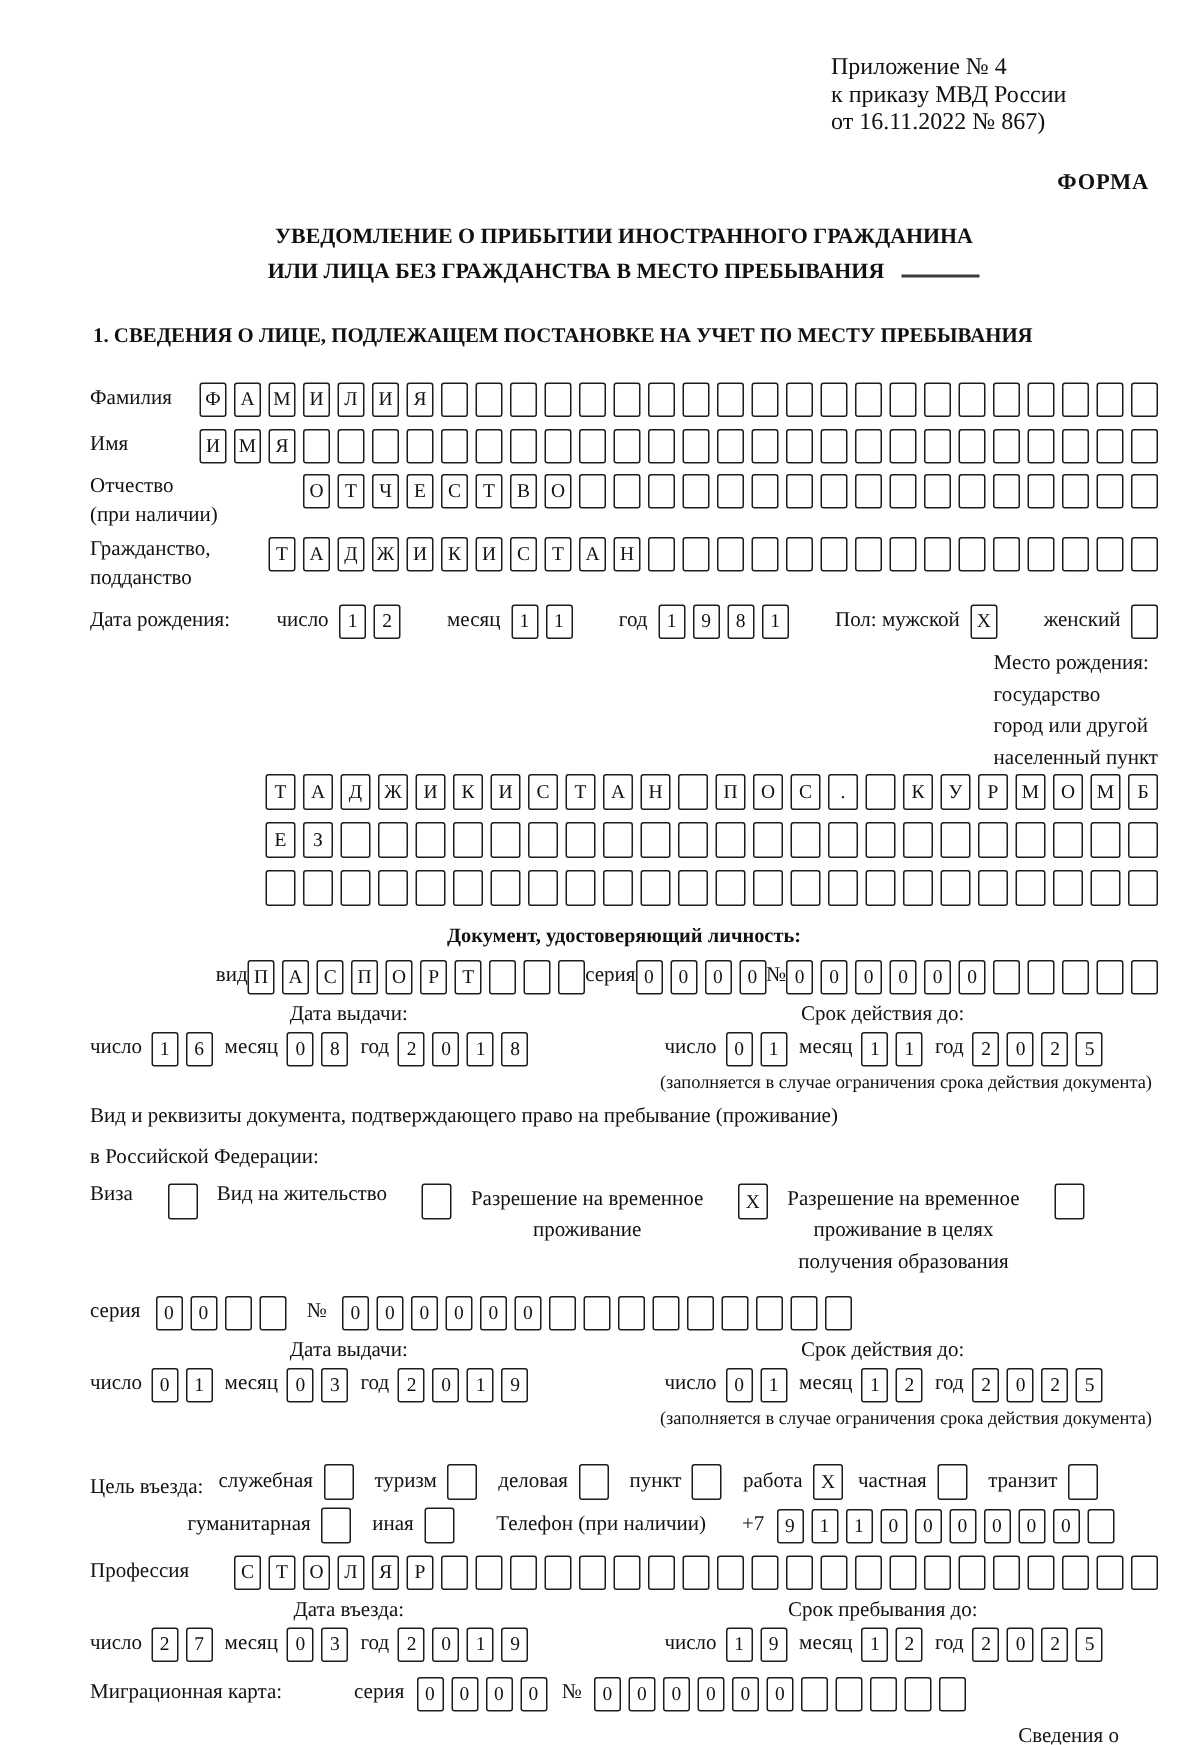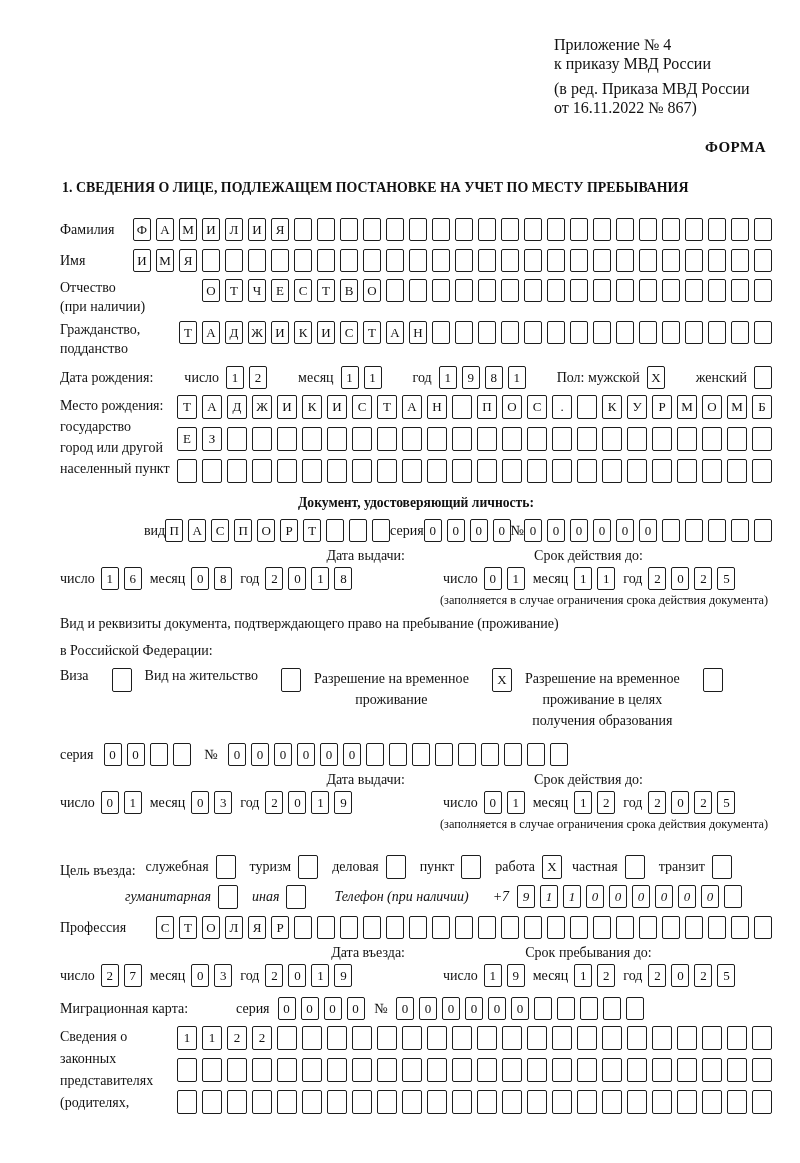--- a/index.html
+++ b/index.html
@@ -32,62 +32,65 @@
   }
   .cells.w20 .cell { width:20px; height:24px; }
   .push { margin-left:auto; }
   .dgroup { display:flex; align-items:center; gap:7px; }
 
   .two-line { line-height:19px; }
   .row-top { align-items:flex-start; }
   .row-top .cells { margin-top:1px; }
 
   
-  .block { display:flex; align-items:flex-start; margin-bottom:4px; }
+  .block { display:flex; align-items:flex-end; margin-bottom:4px;flex-direction:column; }
   .block .lblcol { line-height:21px; flex:0 0 auto; }
   .block .boxcol { margin-left:auto; }
   .block .boxcol .cells { margin-bottom:8px; justify-content:flex-end; }
 
   .center-bold { text-align:center; font-weight:bold; font-size:13.6px; margin:4px 0 6px; }
 
   
   .datesec { margin:3px 0 2px; }
   .datesec .heads { display:flex; }
-  .datesec .h1 { width:345px; text-align:right; }
+  .datesec .h1 { width:345px; text-align:center; }
   .datesec .h2 { flex:1; text-align:center; }
   .datesec .drow { display:flex; align-items:center; margin-top:3px; }
   .datesec .g-left { width:345px; display:flex; align-items:center; }
   .datesec .g-right { flex:1; display:flex; align-items:center; padding-left:38px; }
   .note { font-size:12.3px; text-align:right; margin-top:3px; padding-right:4px; }
 
   .intro { line-height:27px; }
 
   
   .permits { display:flex; align-items:flex-start; gap:13px; margin:4px 0 10px; }
   .permit { display:flex; align-items:flex-start; gap:23px; }
   .permit .plabel { text-align:center; line-height:21px; }
 
   
   .purpose-item { display:flex; align-items:center; gap:7px; }
   .gap10 { margin-left:10px; } .gap14 { margin-left:14px; }
-  .indent65 { margin-left:65px;font-style:italic; }
+  .indent65 { margin-left:65px; }
 </style>
 </head>
 <body>
 
 <div class="page">
 
   <div class="hdr">
     <div>Приложение № 4</div>
     <div>к приказу МВД России</div>
-    <div class="amend">(в ред. Приказа МВД России</div>
     <div>от 16.11.2022 № 867)</div>
   </div>
   <div class="form-label">ФОРМА</div>
 
+  <div class="title">
+    <div>УВЕДОМЛЕНИЕ О ПРИБЫТИИ ИНОСТРАННОГО ГРАЖДАНИНА</div>
+    <div><span>ИЛИ ЛИЦА БЕЗ ГРАЖДАНСТВА В МЕСТО ПРЕБЫВАНИЯ</span><span class="title-underline"></span></div>
+  </div>
 
   <div class="sec-heading">1. СВЕДЕНИЯ О ЛИЦЕ, ПОДЛЕЖАЩЕМ ПОСТАНОВКЕ НА УЧЕТ ПО МЕСТУ ПРЕБЫВАНИЯ</div>
 
   <div class="frow">
     <span>Фамилия</span>
     <span class="cells push">
         <span class="cell">Ф</span>
         <span class="cell">А</span>
         <span class="cell">М</span>
         <span class="cell">И</span>

